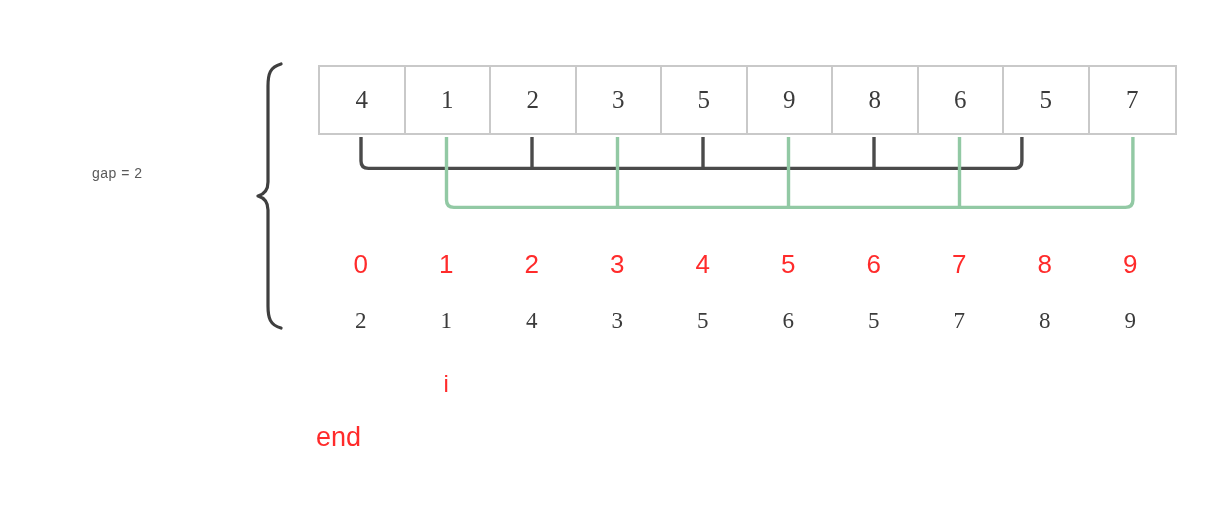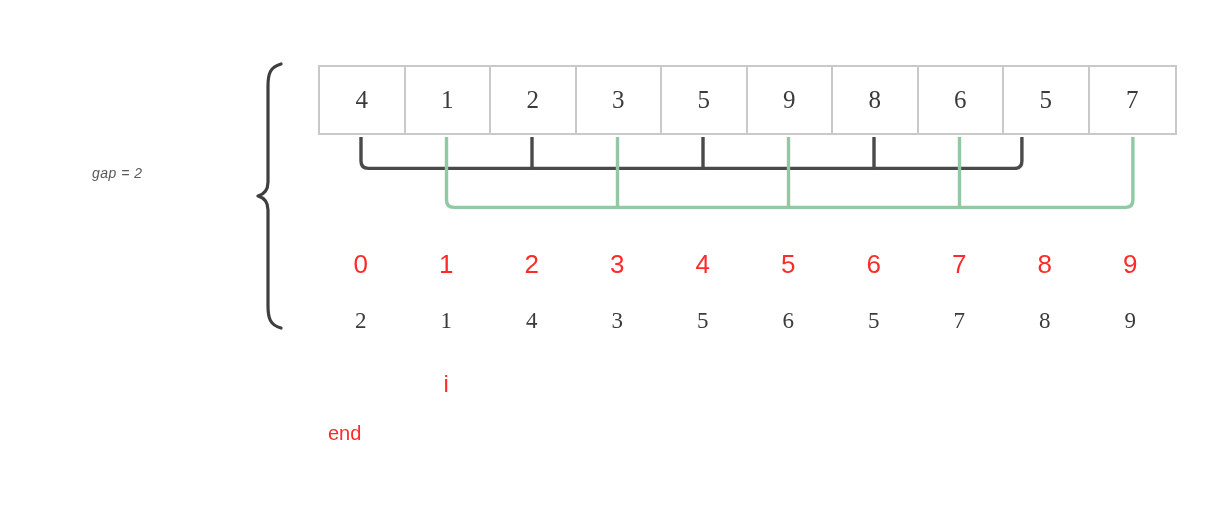--- a/index.html
+++ b/index.html
@@ -21,21 +21,21 @@
     position: absolute;
     left: 92px;
     top: 162px;
     width: 150px;
     color: #595959;
     font-size: 14px;
     line-height: 23px;
     letter-spacing: 0.5px;
     white-space: nowrap;
   }
-  .label-block .ln { display: block; font-style: italic; }
+  .label-block .ln { display: block; }
 
   
   #art {
     position: absolute;
     left: 0;
     top: 0;
     width: 1215px;
     height: 506px;
   }
 
@@ -89,21 +89,21 @@
 
   
   .marker {
     position: absolute;
     font-size: 24px;
     color: #ff2b2b;
     font-family: "Liberation Sans", "DejaVu Sans", sans-serif;
     white-space: nowrap;
   }
   .marker-i   { left: 318px; top: 370px; width: 256.5px; text-align: center; }
-  .marker-end { left: 328px; top: 422px; font-size: 20px; }
+  .marker-end { left: 316px; top: 422px; font-size: 27px; }
 </style>
 </head>
 <body>
 
 <div id="canvas">
 
   <div class="label-block">
     <span class="ln">gap = 2</span>
   </div>
 

